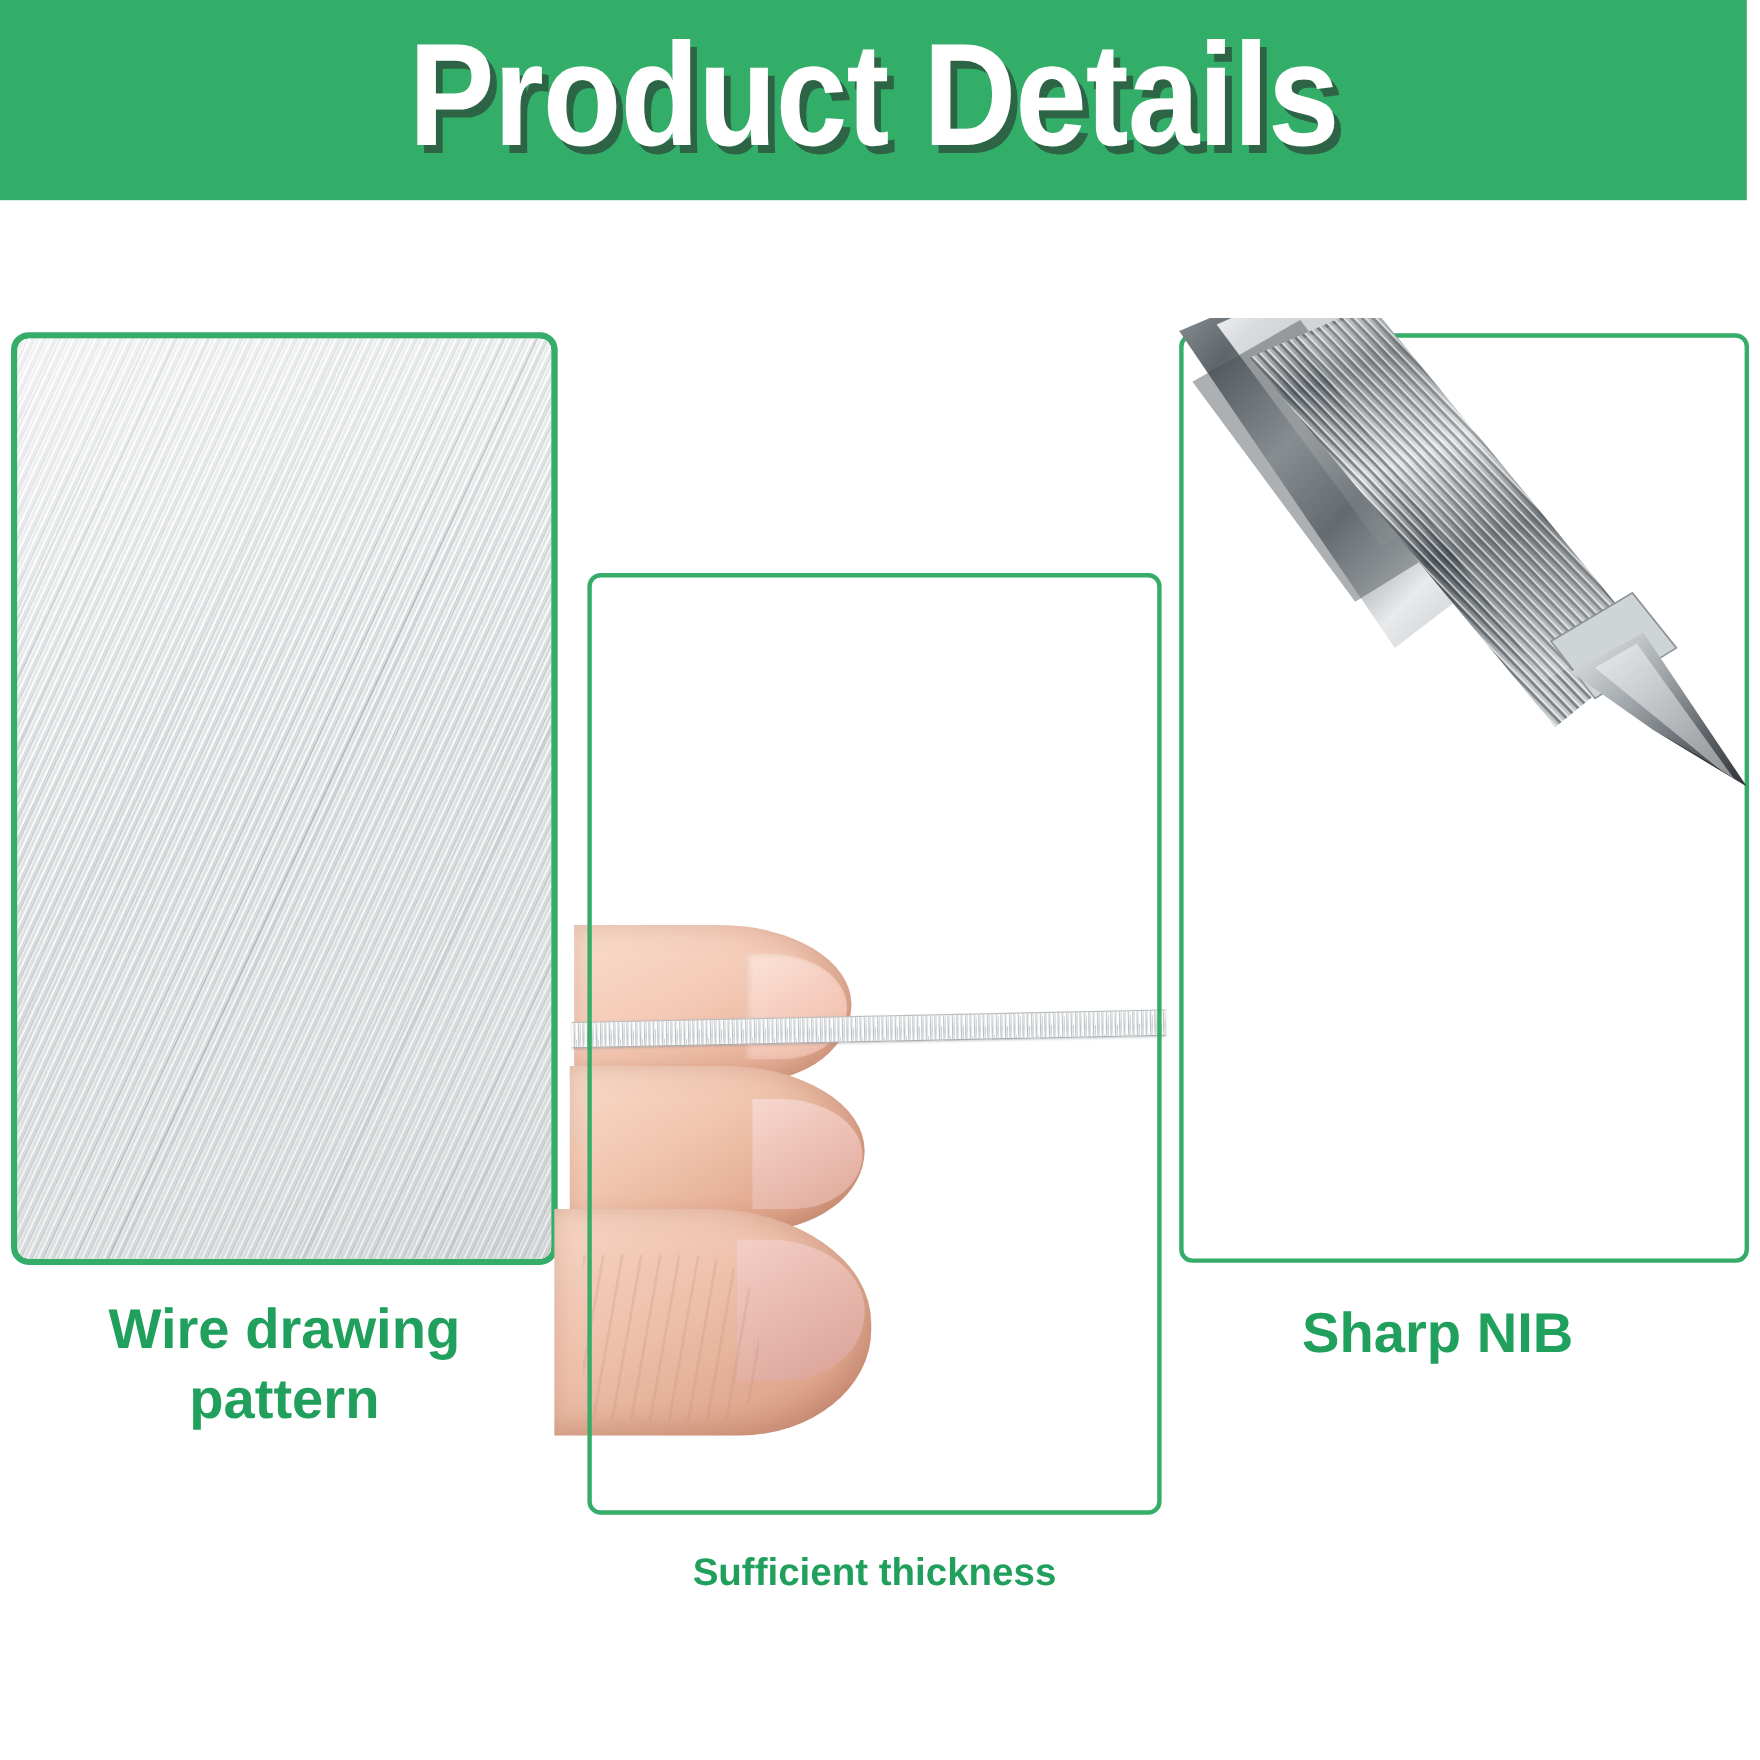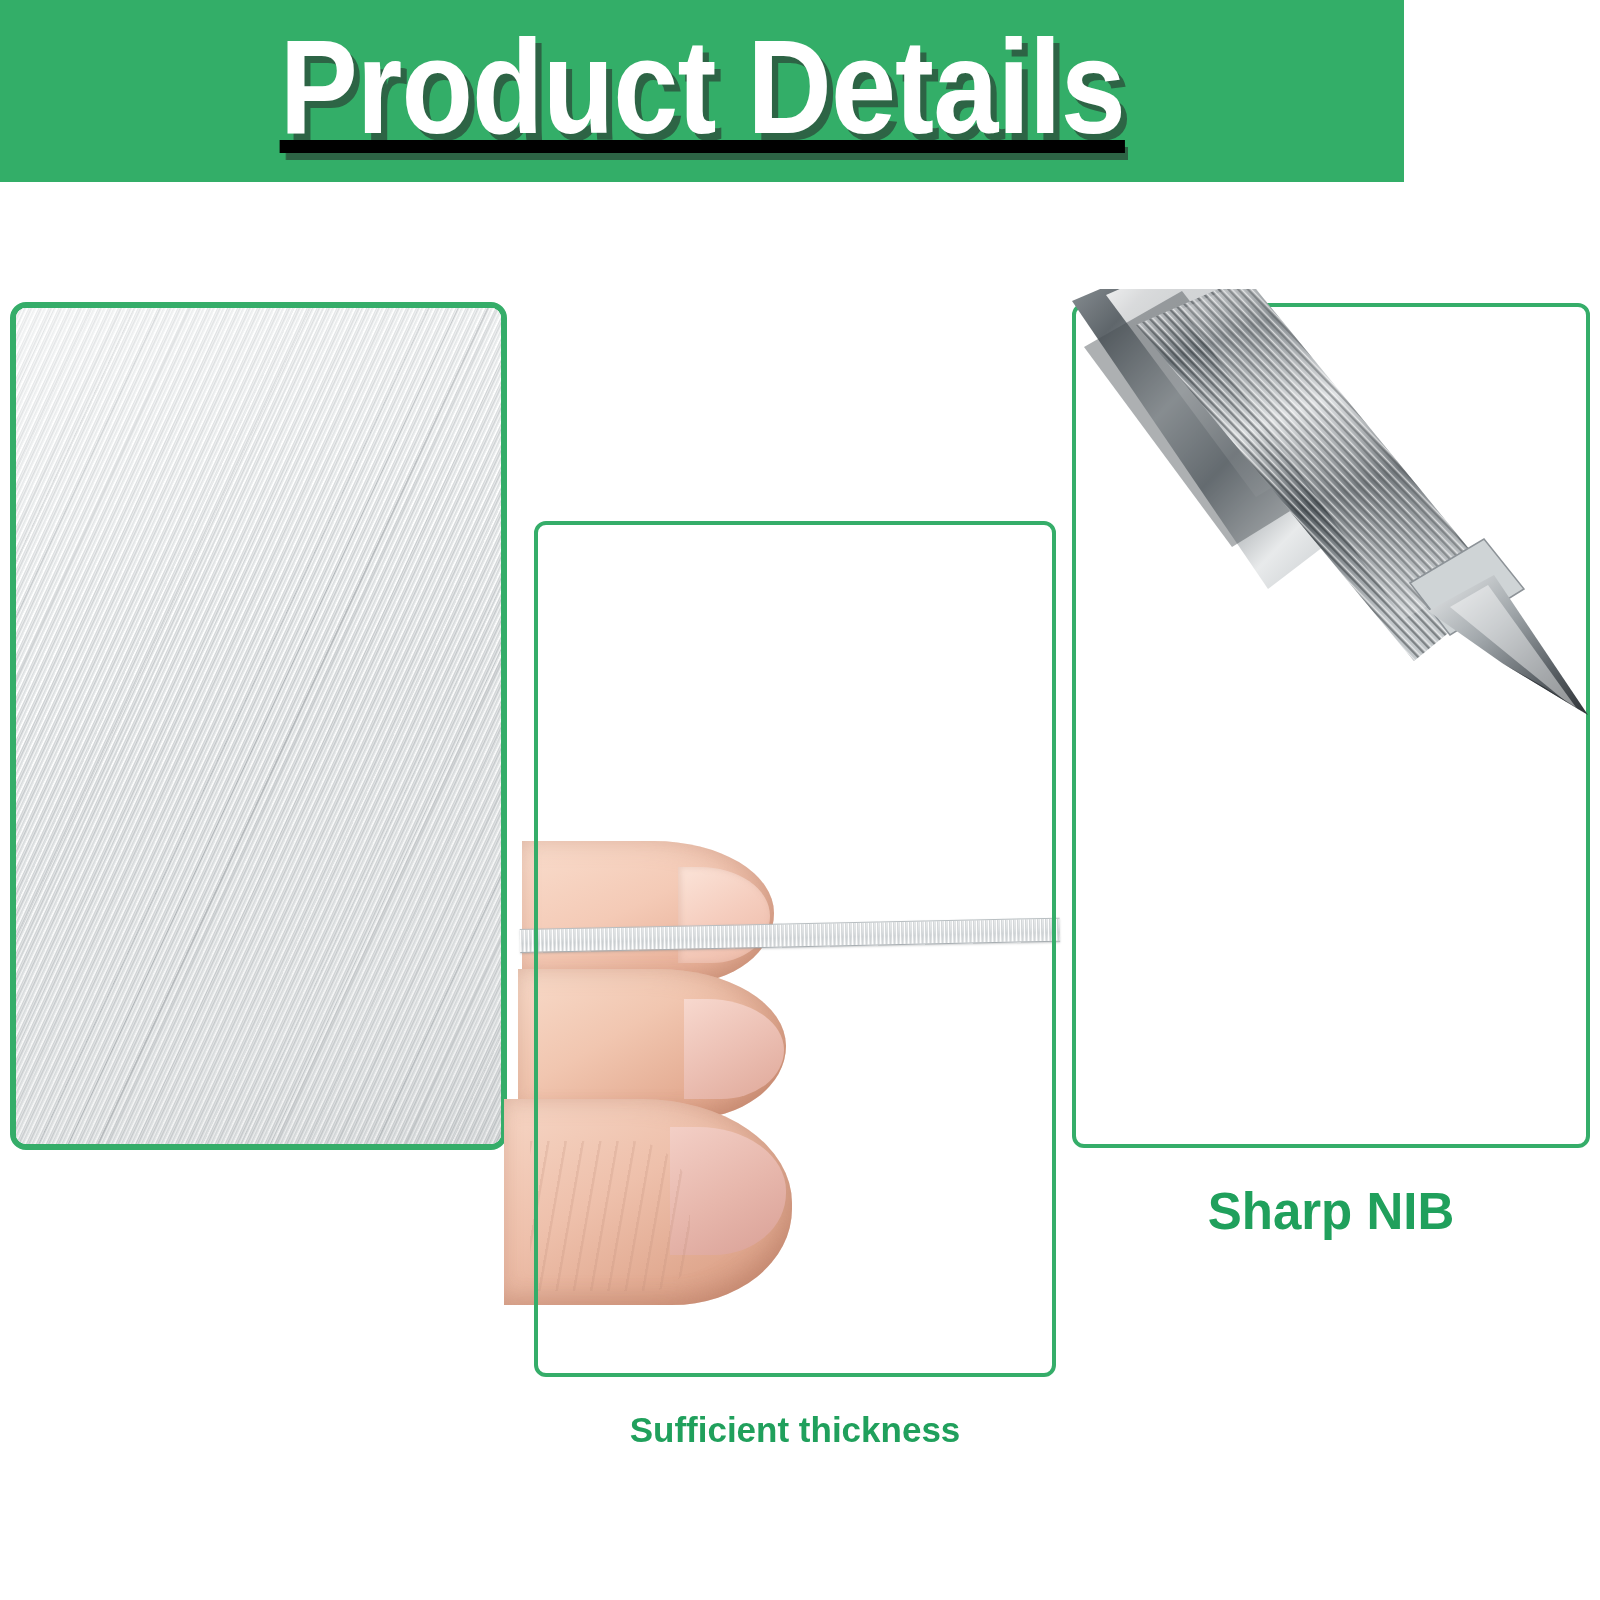--- a/index.html
+++ b/index.html
@@ -16,27 +16,26 @@
     height: 1600px;
     background: #ffffff;
     overflow: hidden;
   }
 
   
   .header-banner {
     position: absolute;
     left: 0;
     top: 0;
-    width: 1404px;
+    width: 1588px;
     height: 182px;
     background: #33ae68;
     display: flex;
     align-items: center;
     justify-content: center;
-    text-decoration: underline;
   }
   .header-title {
     font-family: "Liberation Sans Narrow", "Liberation Sans", sans-serif;
     font-weight: bold;
     font-size: 133px;
     line-height: 1;
     color: #ffffff;
     letter-spacing: -1px;
     transform: scaleX(0.88);
     transform-origin: center center;
@@ -261,21 +260,21 @@
     line-height: 1.26;
     letter-spacing: 0px;
   }
   .caption-left {
     left: 10px;
     top: 1176px;
     width: 497px;
     font-size: 51px;
   }
   .caption-right {
-    left: 1072px;
+    left: 1048px;
     top: 1180px;
     width: 518px;
     font-size: 51px;
   }
   .caption-center {
     left: 470px;
     top: 1408px;
     width: 650px;
     font-size: 35px;
   }
@@ -367,18 +366,19 @@
       <div class="finger finger-bottom">
         <div class="nail-bottom"></div>
       </div>
       <div class="knuckle-lines"></div>
     </div>
     <div class="metal-strip"></div>
   </div>
 
   <div class="panel panel-center"></div>
 
+  <div class="caption caption-left">Wire drawing pattern</div>
 
   <div class="caption caption-right">Sharp NIB</div>
 
   <div class="caption caption-center">Sufficient thickness</div>
 
 </div>
 
 </body></html>

